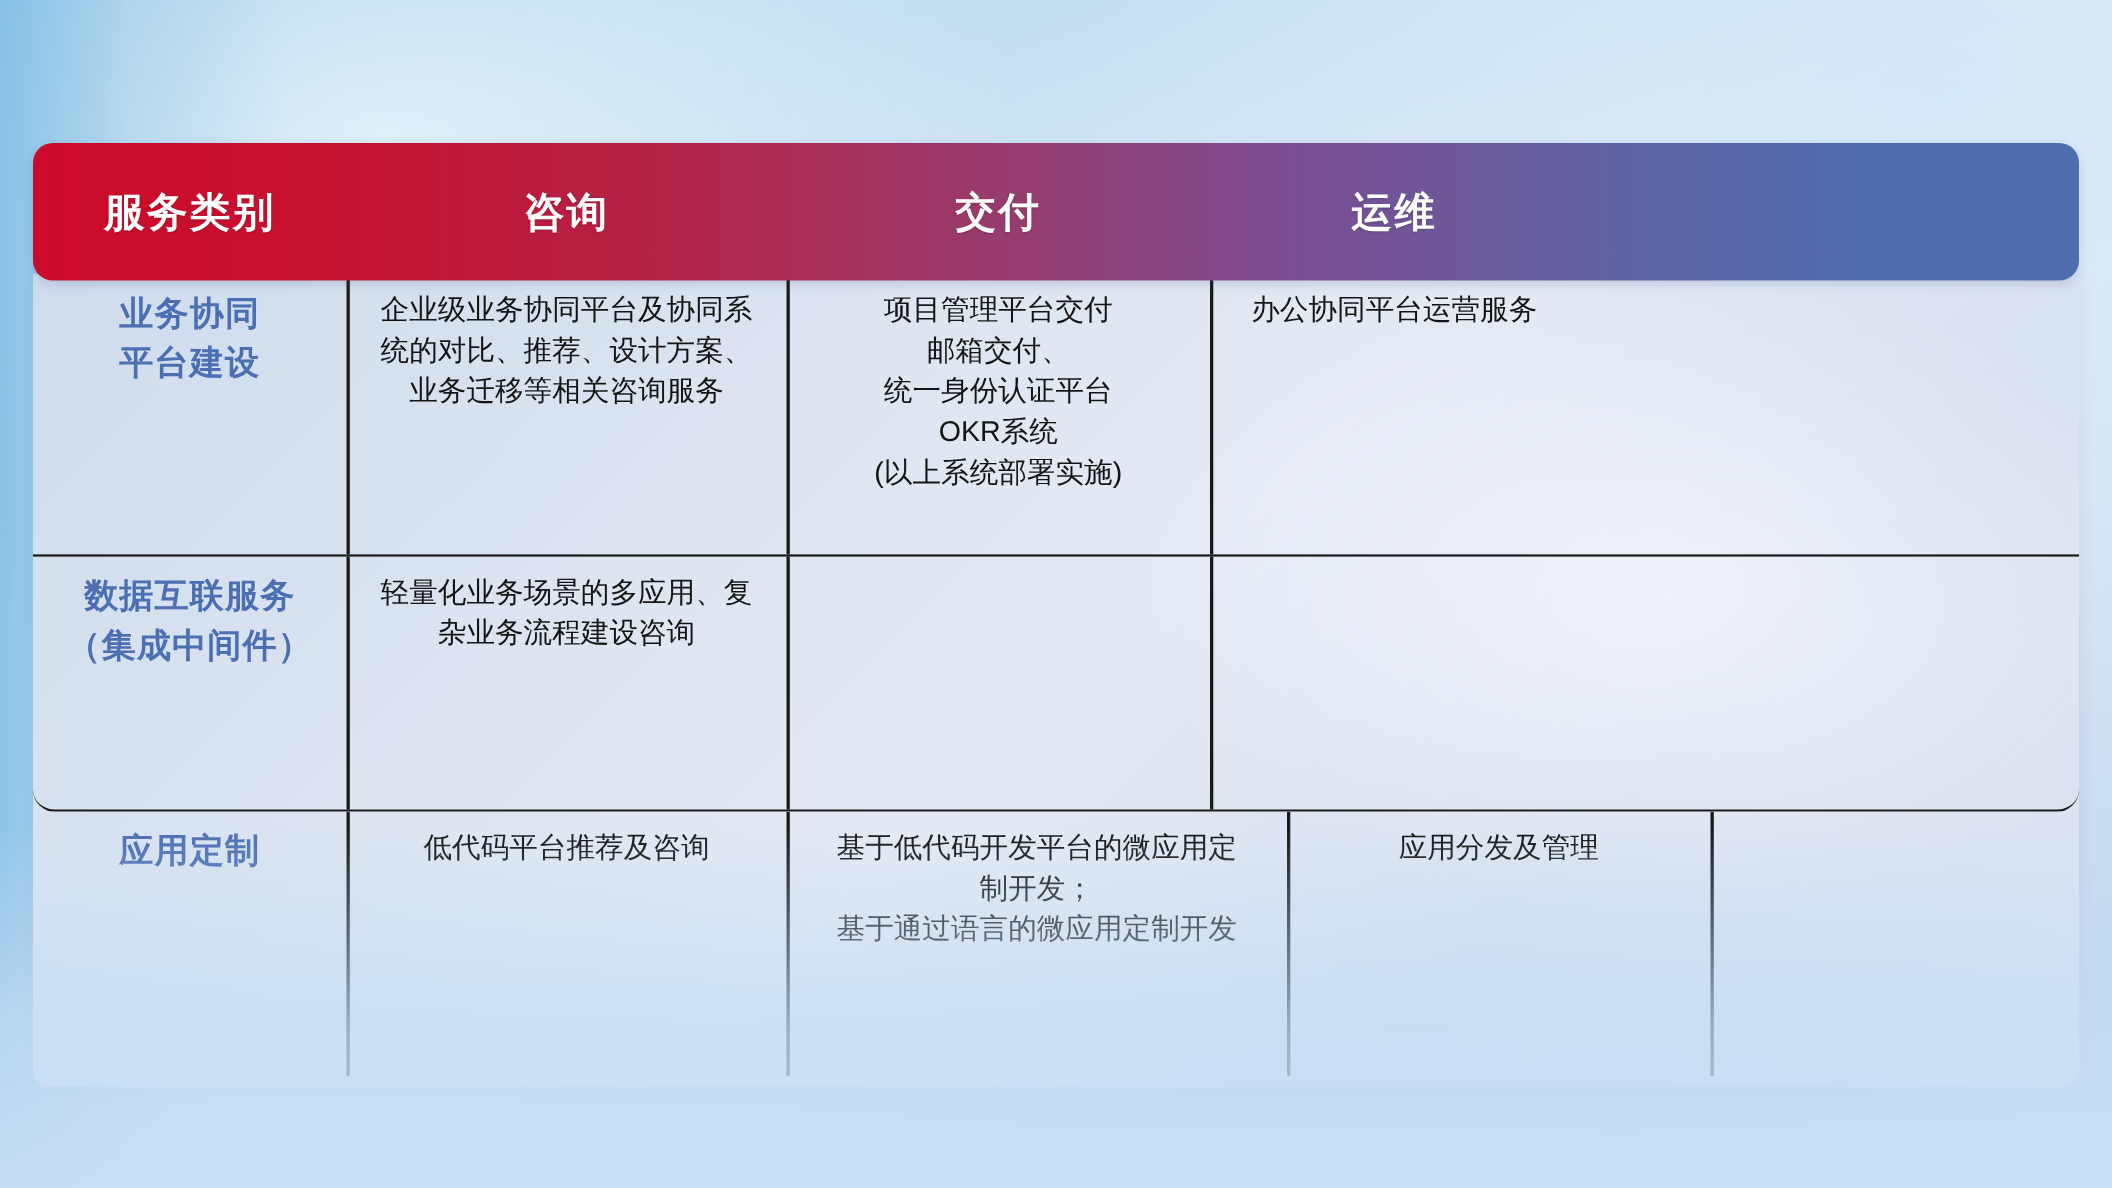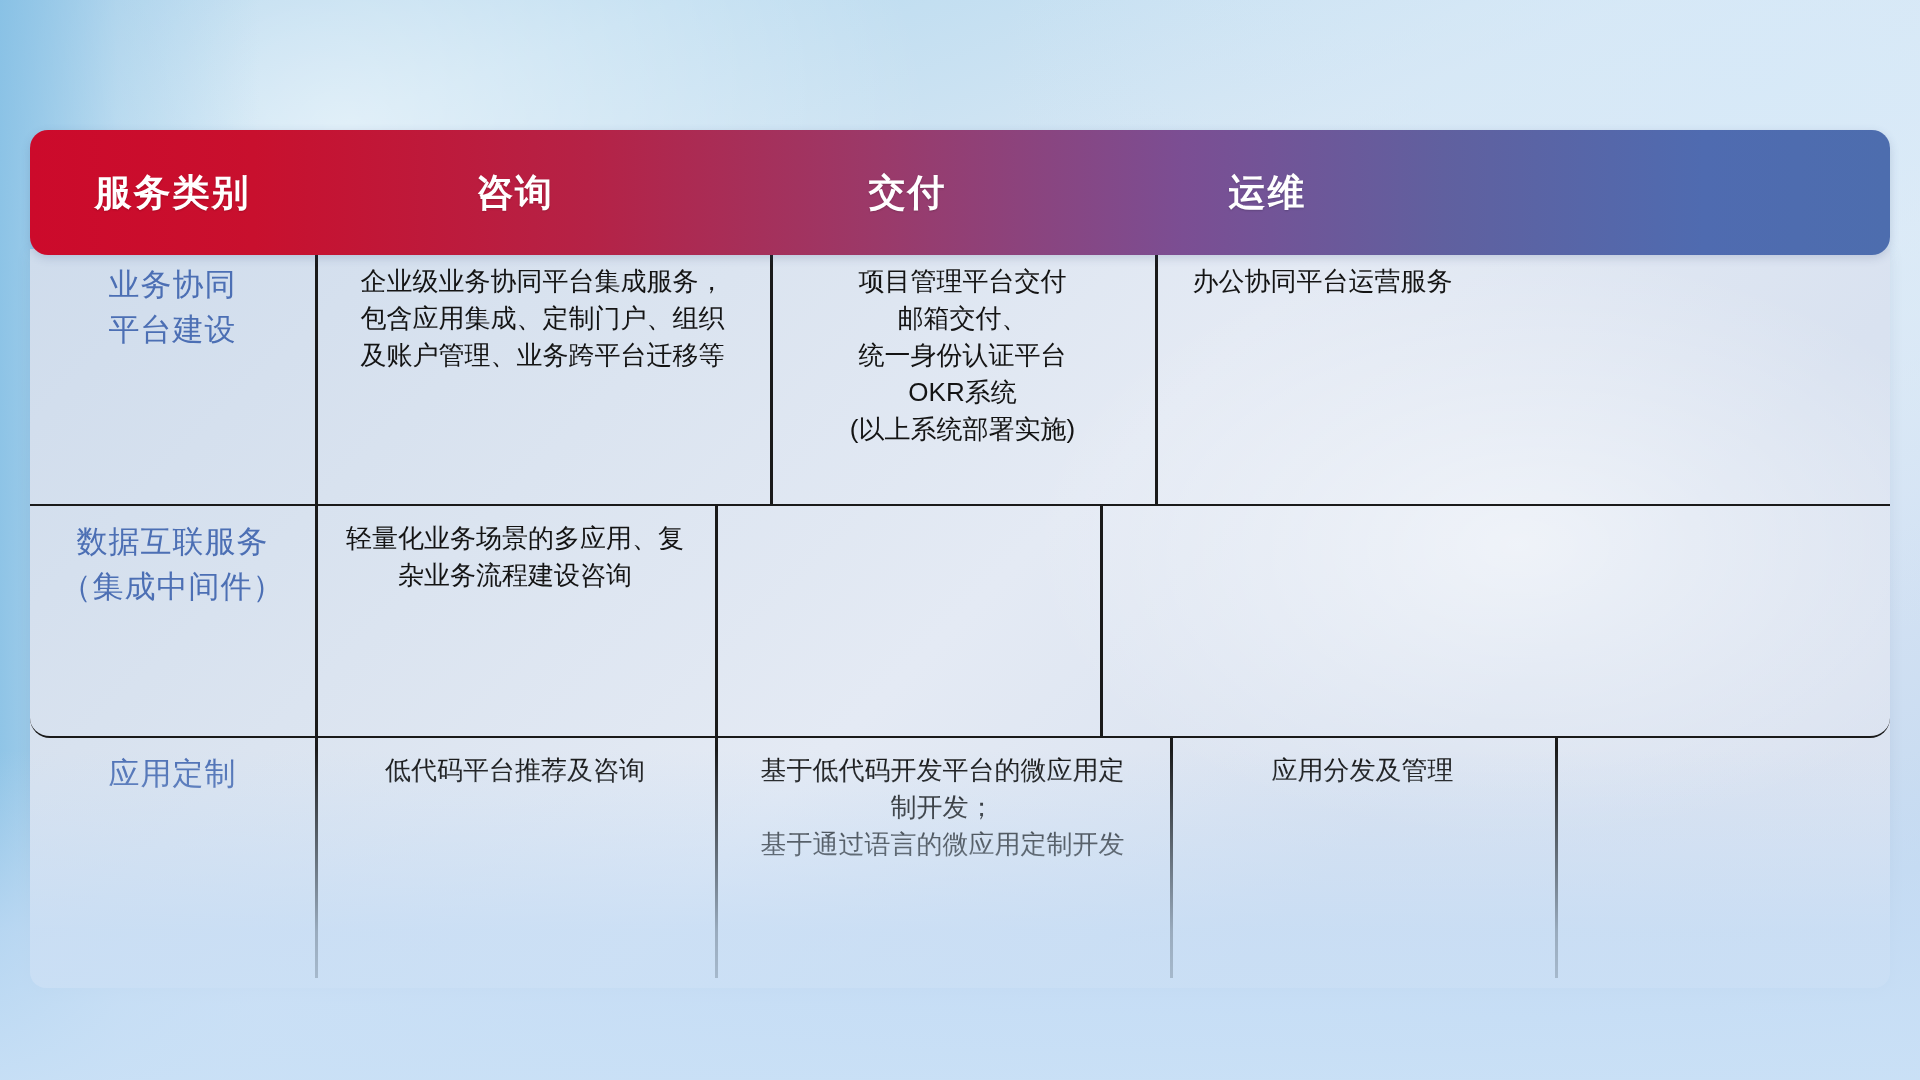--- a/index.html
+++ b/index.html
@@ -121,21 +121,21 @@
 
   
   .c1 { width: 285px; }
   .c2 { width: 400px; }
   .c3 { width: 455px; }
   .c4 { width: 385px; }
   .c5 { width: 335px; }
 
   .row-label {
     color: #4c6fb4;
-    font-weight: normal;
+    font-weight: bold;
     font-size: 31px;
     line-height: 1.45;
     text-align: center;
     letter-spacing: 1px;
     white-space: pre-line;
   }
   .cell-text {
     color: #141414;
     font-size: 26px;
     line-height: 1.42;
@@ -169,24 +169,24 @@
       </div>
     </div>
 
     <div class="t-body">
 
       <div class="t-row r1">
         <div class="cell c1">
           <span class="row-label">业务协同
 平台建设</span>
         </div>
-        <div class="cell c3 sep">
-          <span class="cell-text">企业级业务协同平台集成服务，
-包含应用集成、定制门户、组织
-及账户管理、业务跨平台迁移等</span>
+        <div class="cell c2 sep">
+          <span class="cell-text">企业级业务协同平台及协同系
+统的对比、推荐、设计方案、
+业务迁移等相关咨询服务</span>
         </div>
         <div class="cell c4 sep">
           <span class="cell-text">项目管理平台交付
 邮箱交付、
 统一身份认证平台
 OKR系统
 (以上系统部署实施)</span>
         </div>
         <div class="cell c5 sep">
           <span class="cell-text">办公协同平台运营服务</span>

